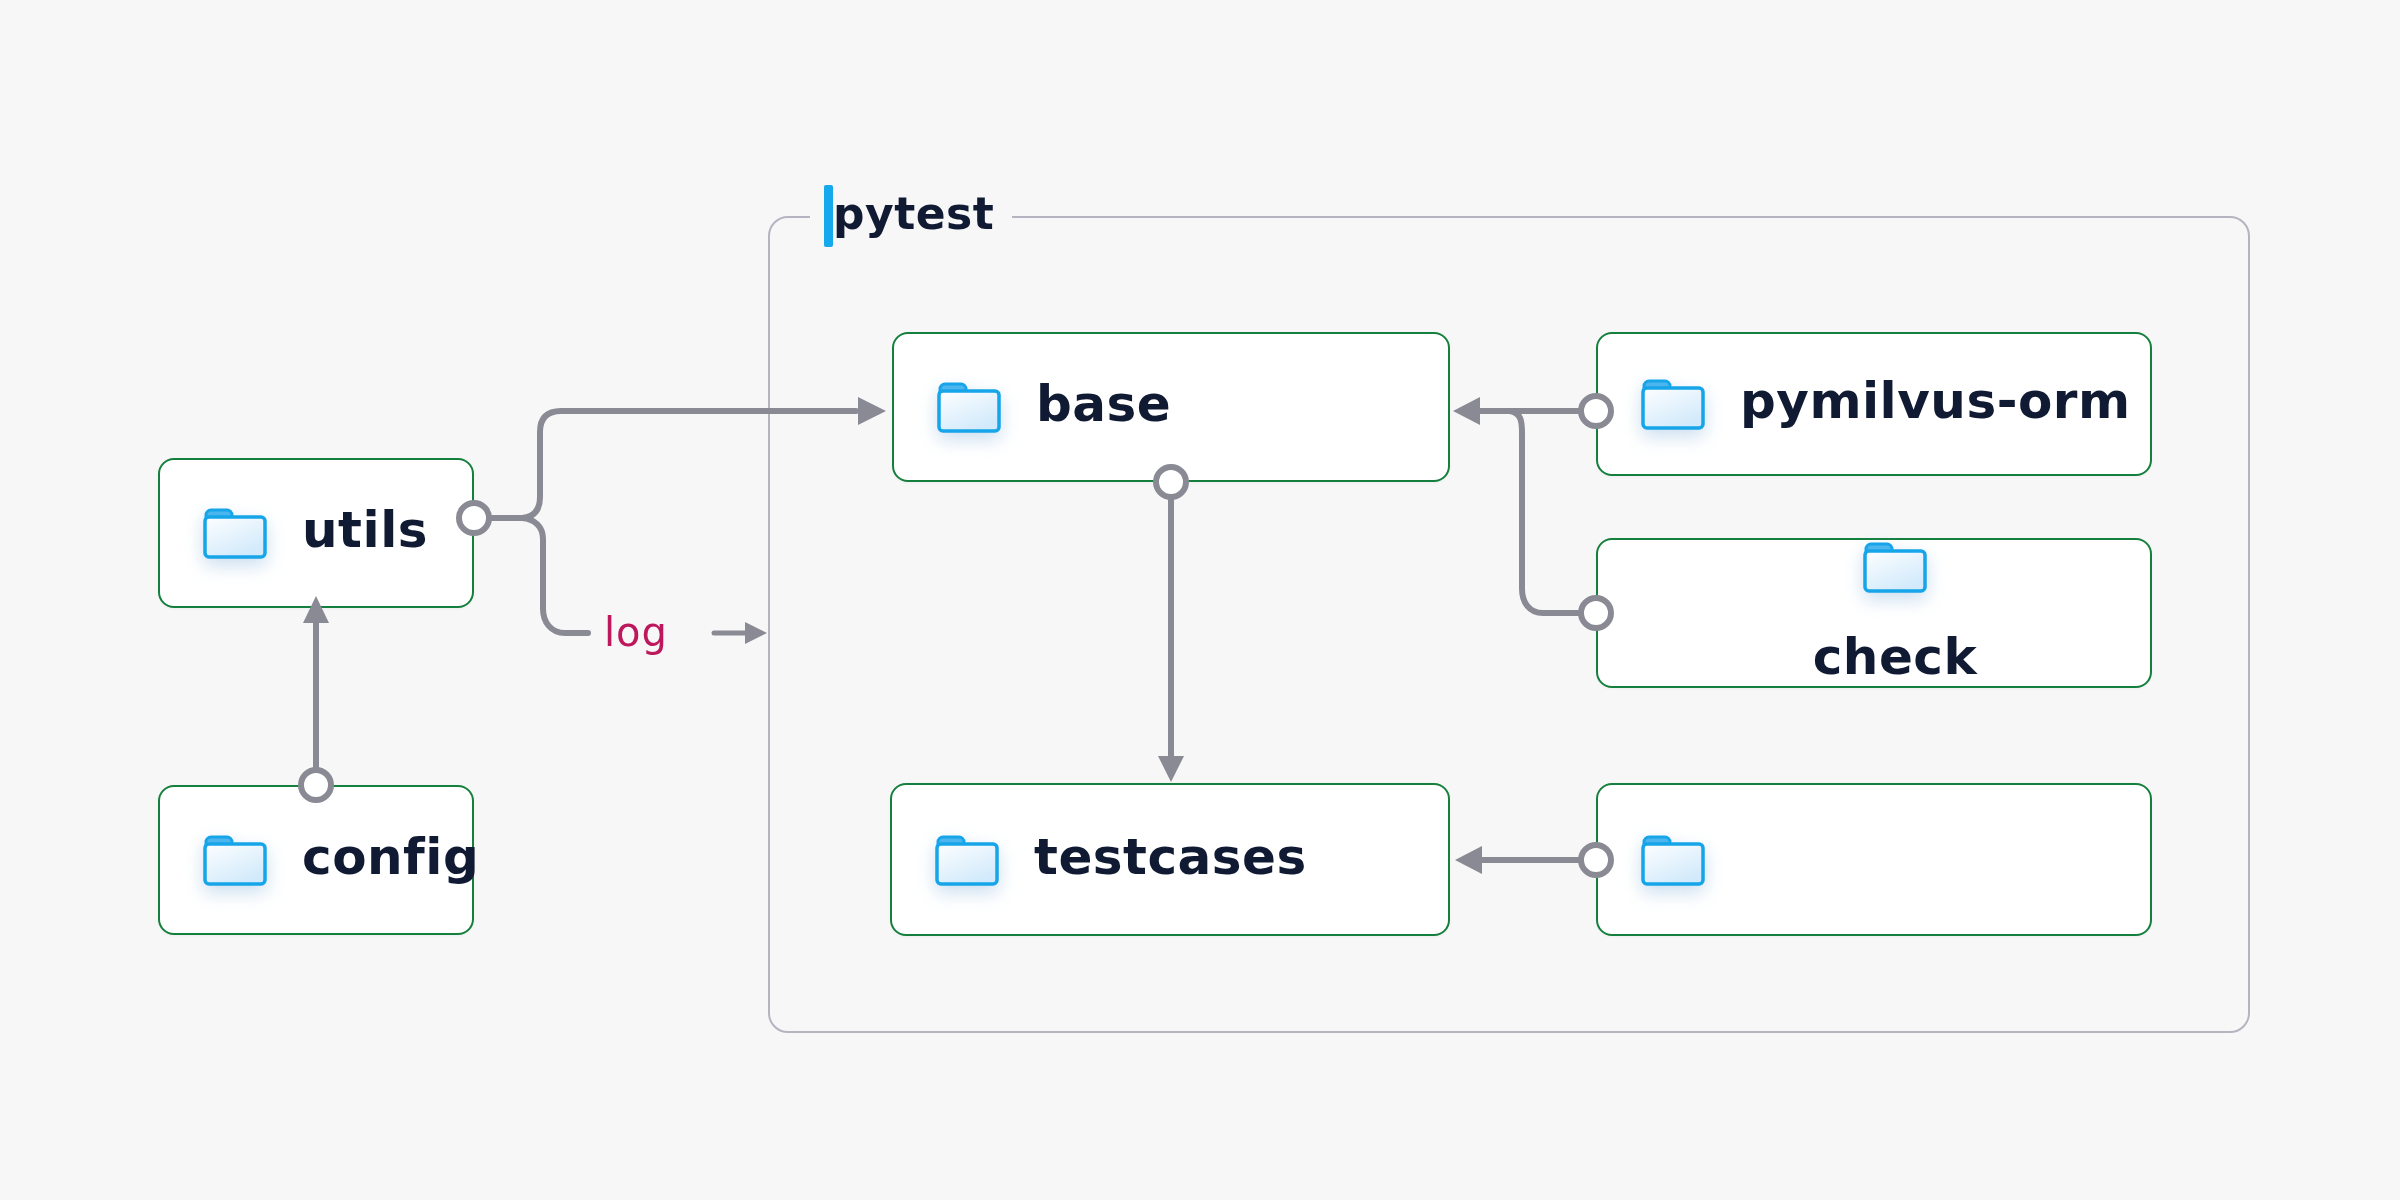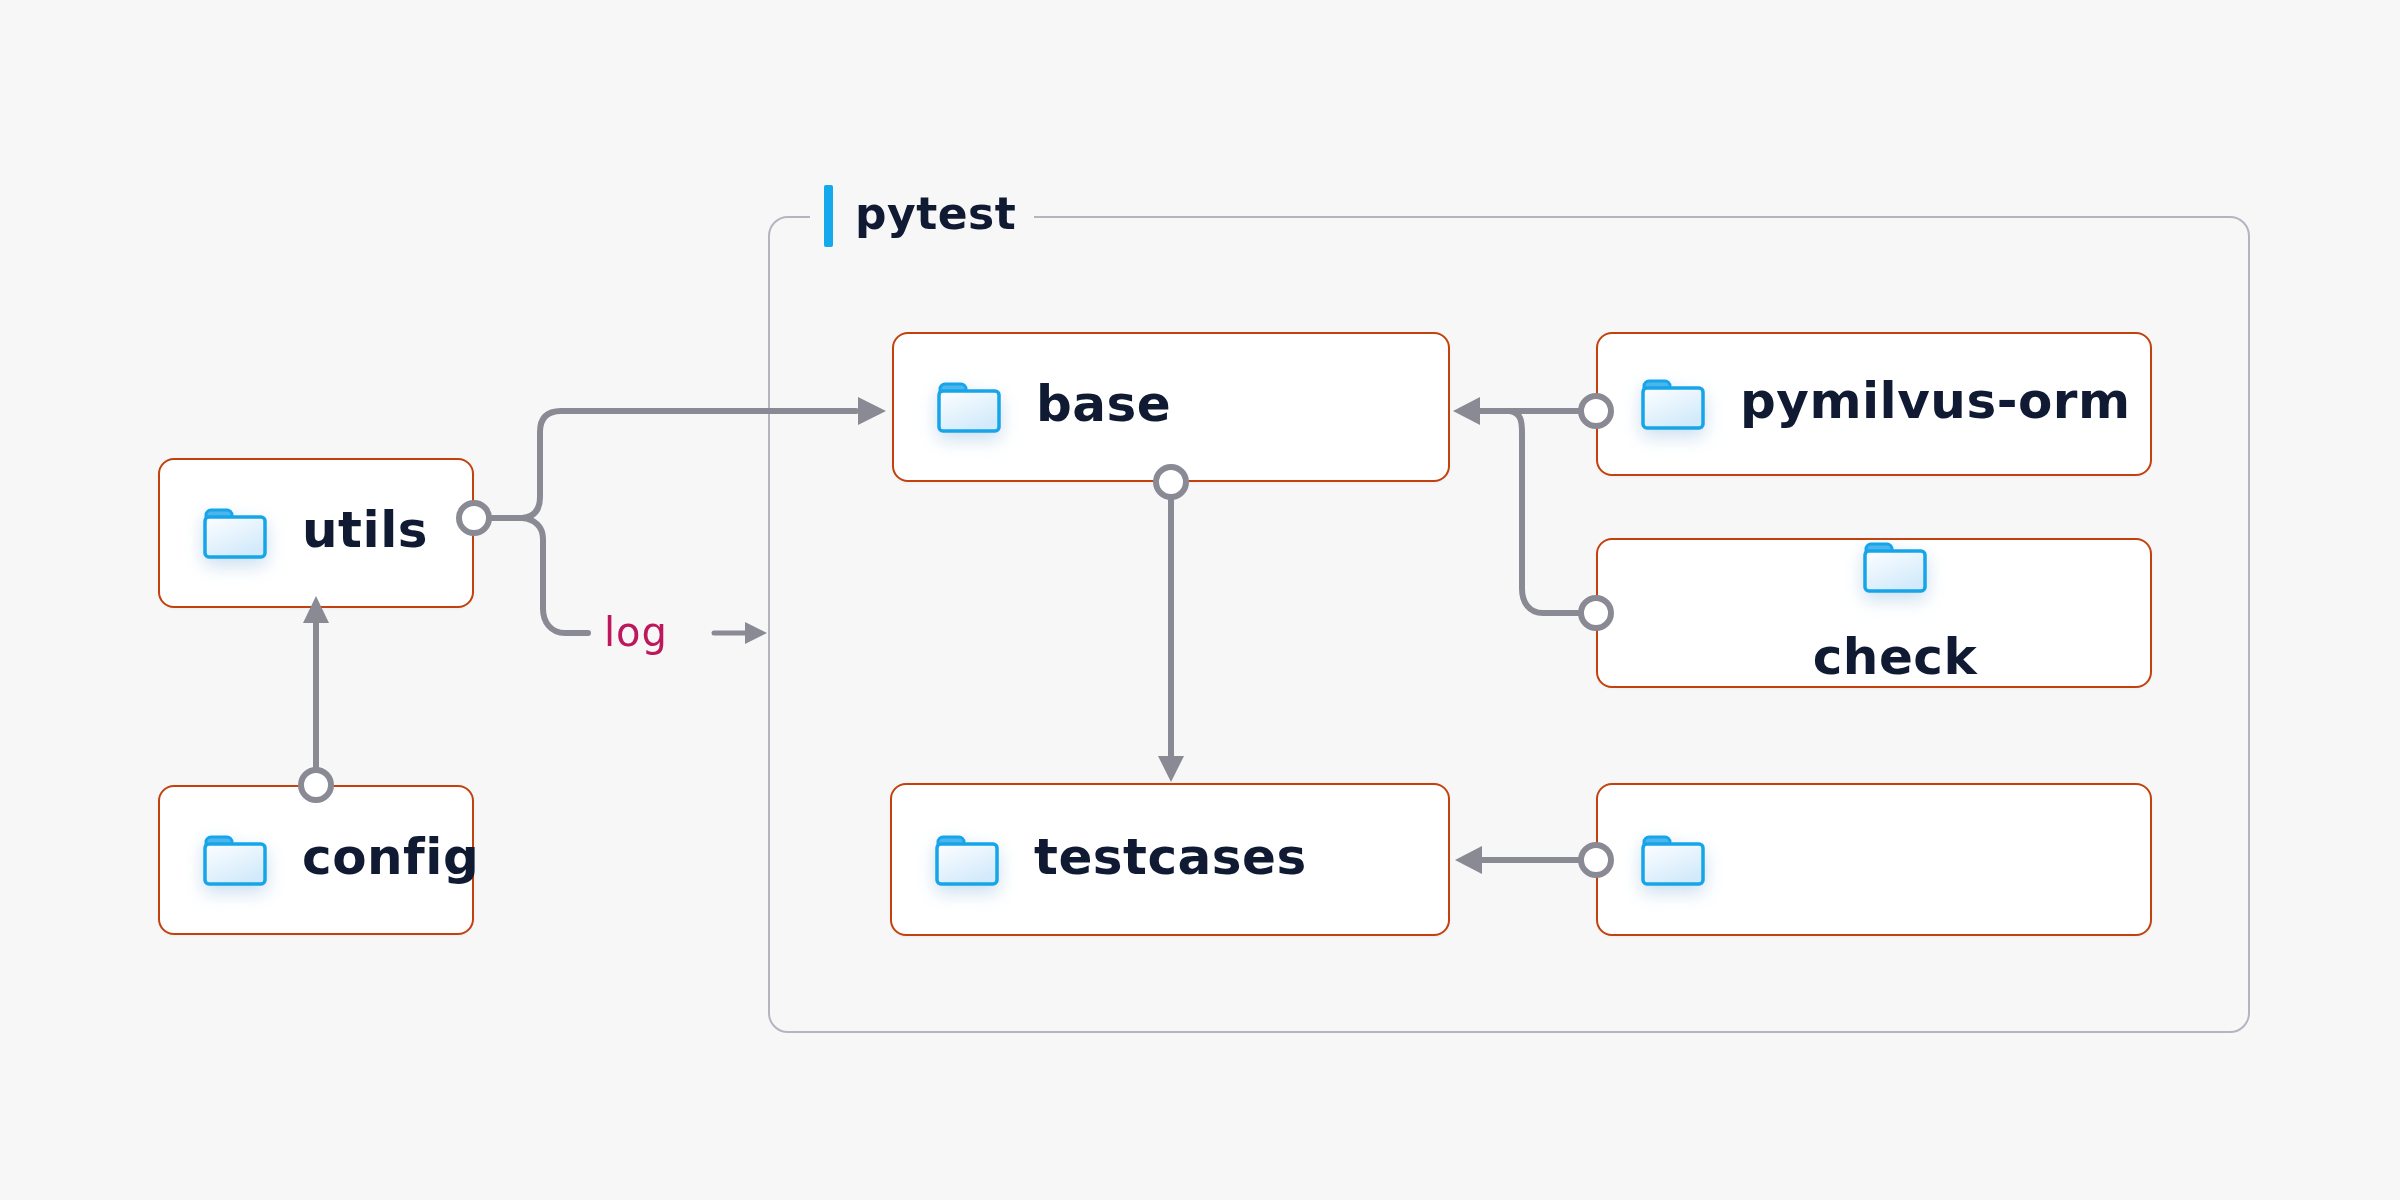--- a/index.html
+++ b/index.html
@@ -18,41 +18,41 @@
   .group{
     position:absolute;
     left:768px;top:216px;width:1478px;height:813px;
     border:2px solid #b5b5c2;
     border-radius:20px;
     background:transparent;
   }
   .group-label{
     position:absolute;
     left:810px;top:183px;height:66px;
-    display:flex;align-items:center;gap:22px;
+    display:flex;align-items:center;
     padding:0 18px 0 14px;
     background:#f7f7f8;
   }
   .group-label .bar{
     width:9px;height:62px;
     background:#14a8ec;
     border-radius:2px;
   }
   .group-label .group-title{
     font-size:44px;font-weight:700;color:#101b33;
     letter-spacing:0.5px;
     line-height:1;
     padding-bottom:4px;
   }
 
   
   .node{
     position:absolute;
     background:#ffffff;
-    border:2px solid #c2410c;
+    border:2px solid #15803d;
     border-radius:16px;
     display:flex;align-items:center;
     padding-left:42px;gap:34px;
     box-sizing:border-box;
     box-shadow:0 1px 3px rgba(20,30,60,0.04);
   }
   .node .label{
     font-size:50px;font-weight:700;color:#101b33;
     letter-spacing:0.5px;
     white-space:nowrap;

